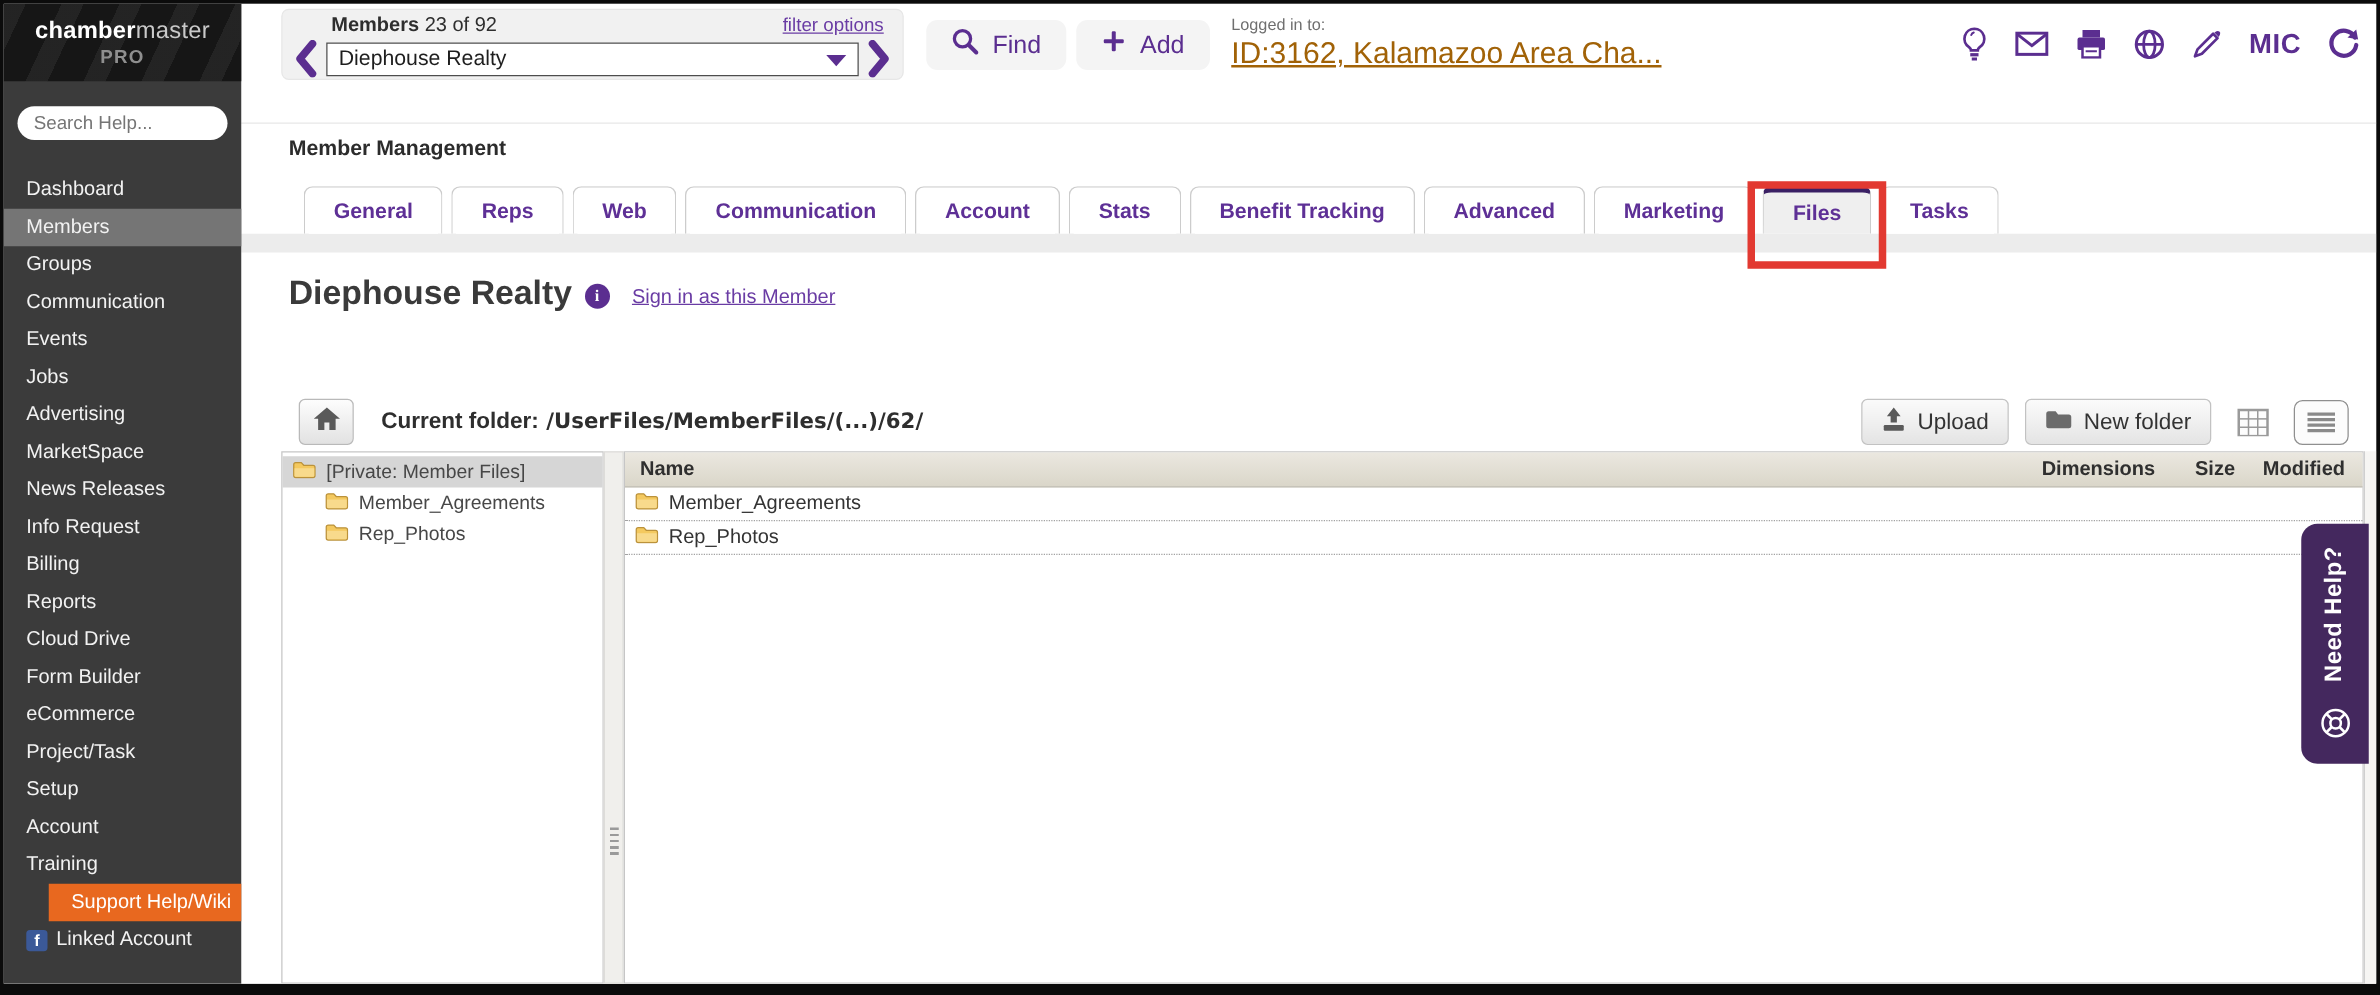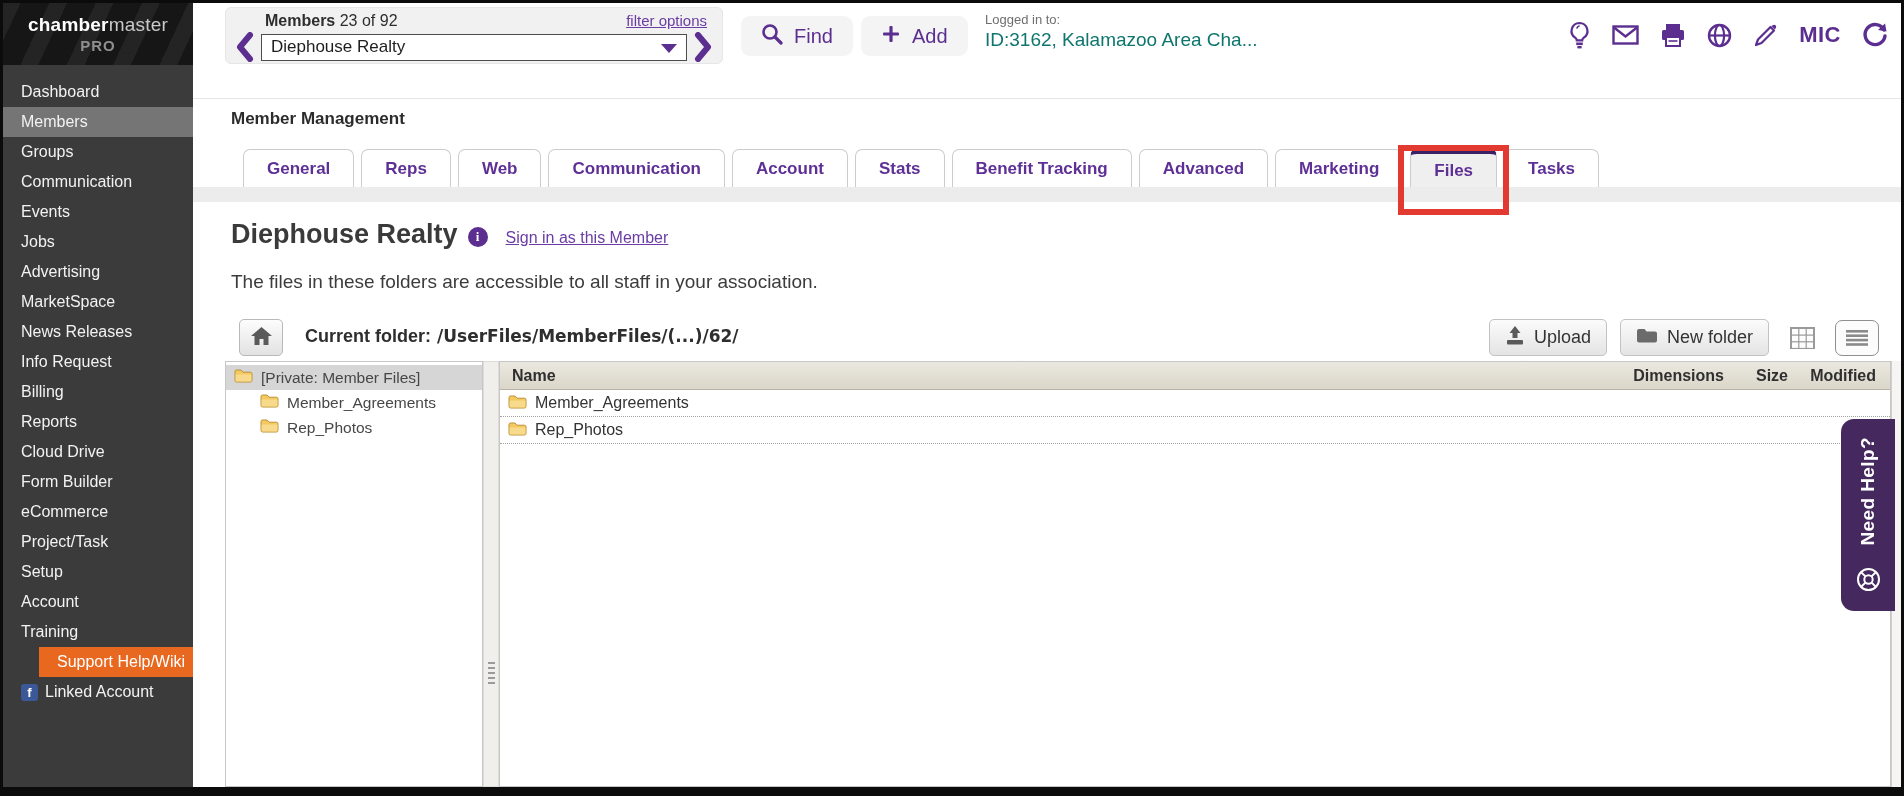--- a/index.html
+++ b/index.html
@@ -43,21 +43,21 @@
   .member-select { flex:1; height:27px; background:#fff; border:1px solid #4d4d4d; display:flex;
     align-items:center; padding:0 26px 0 9px; font-size:17px; color:#1e1e1e; position:relative; cursor:pointer; }
   .select-caret { position:absolute; right:9px; top:9px; width:0; height:0;
     border-left:8px solid transparent; border-right:8px solid transparent; border-top:9px solid #5b2e90; }
   .btn-top { position:absolute; top:13px; height:40px; border-radius:9px; background:#f4f4f4;
     display:flex; align-items:center; gap:11px; padding:0 20px; color:#5b2e90; font-size:20px; cursor:pointer; }
   .btn-find { left:548px; }
   .btn-add { left:668px; }
   .logged { position:absolute; left:792px; top:9px; line-height:1.25; }
   .logged .l1 { font-size:13px; color:#6f6f6f; }
-  .logged .l2 { font-size:19px; color:#0f766e; }
+  .logged .l2 { font-size:24px; color:#a16207;text-decoration:underline; }
   .top-icons { position:absolute; right:13px; top:0; height:64px; display:flex; align-items:center; gap:21px; }
   .ticon { display:flex; align-items:center; cursor:pointer; }
   .mic { font-weight:bold; font-size:22px; color:#5b2e90; letter-spacing:.5px; cursor:pointer; }
 
   
   .content { position:absolute; left:190px; top:64px; right:0; bottom:0; background:#fff; }
   .content-topline { position:absolute; left:0; right:0; top:31px; border-top:1px solid #e7e7e7; }
   .page-title { position:absolute; left:38px; top:42px; font-size:17px; font-weight:bold; color:#2c2c2c; }
   .tabs { position:absolute; left:50px; top:82px; height:38px; display:flex; gap:7px; z-index:3; }
   .tab { border:1px solid #ccc; border-bottom:none; border-radius:7px 7px 0 0; background:#fff;
@@ -125,20 +125,23 @@
 </head>
 <body>
 
 <aside class="sidebar">
   <div class="logo">
     <div class="logo-line">
       <span class="b">chamber</span><span class="l">master</span>
     </div>
     <div class="logo-pro">PRO</div>
   </div>
+  <div class="search-wrap">
+    <input type="text" placeholder="Search Help..." style="">
+  </div>
   <nav class="nav">
 
       <div class="nav-item">
 
         <span>Dashboard</span>
       </div>
 
       <div class="nav-item active">
 
         <span>Members</span>
@@ -386,21 +389,20 @@
       </div>
     </div>
   <div class="tabband"></div>
 
   <div class="member-head">
     <span class="member-name">Diephouse Realty</span>
     <span class="info-icon">i</span>
     <span class="signin">Sign in as this Member</span>
   </div>
 
-  <div class="desc">The files in these folders are accessible to all staff in your association.</div>
 
   <div class="home-btn">
     <span>
       <svg width="23" height="20" viewBox="0 0 23 20">
           <path d="M11.5 1 L22 10 H18.5 V19 H13.5 V13 H9.5 V19 H4.5 V10 H1 Z" fill="#5a5a5a"></path>
         </svg>
     </span>
   </div>
   <div class="curfolder">
     <span>Current folder:</span><span class="path">/UserFiles/MemberFiles/(...)/62/</span>

